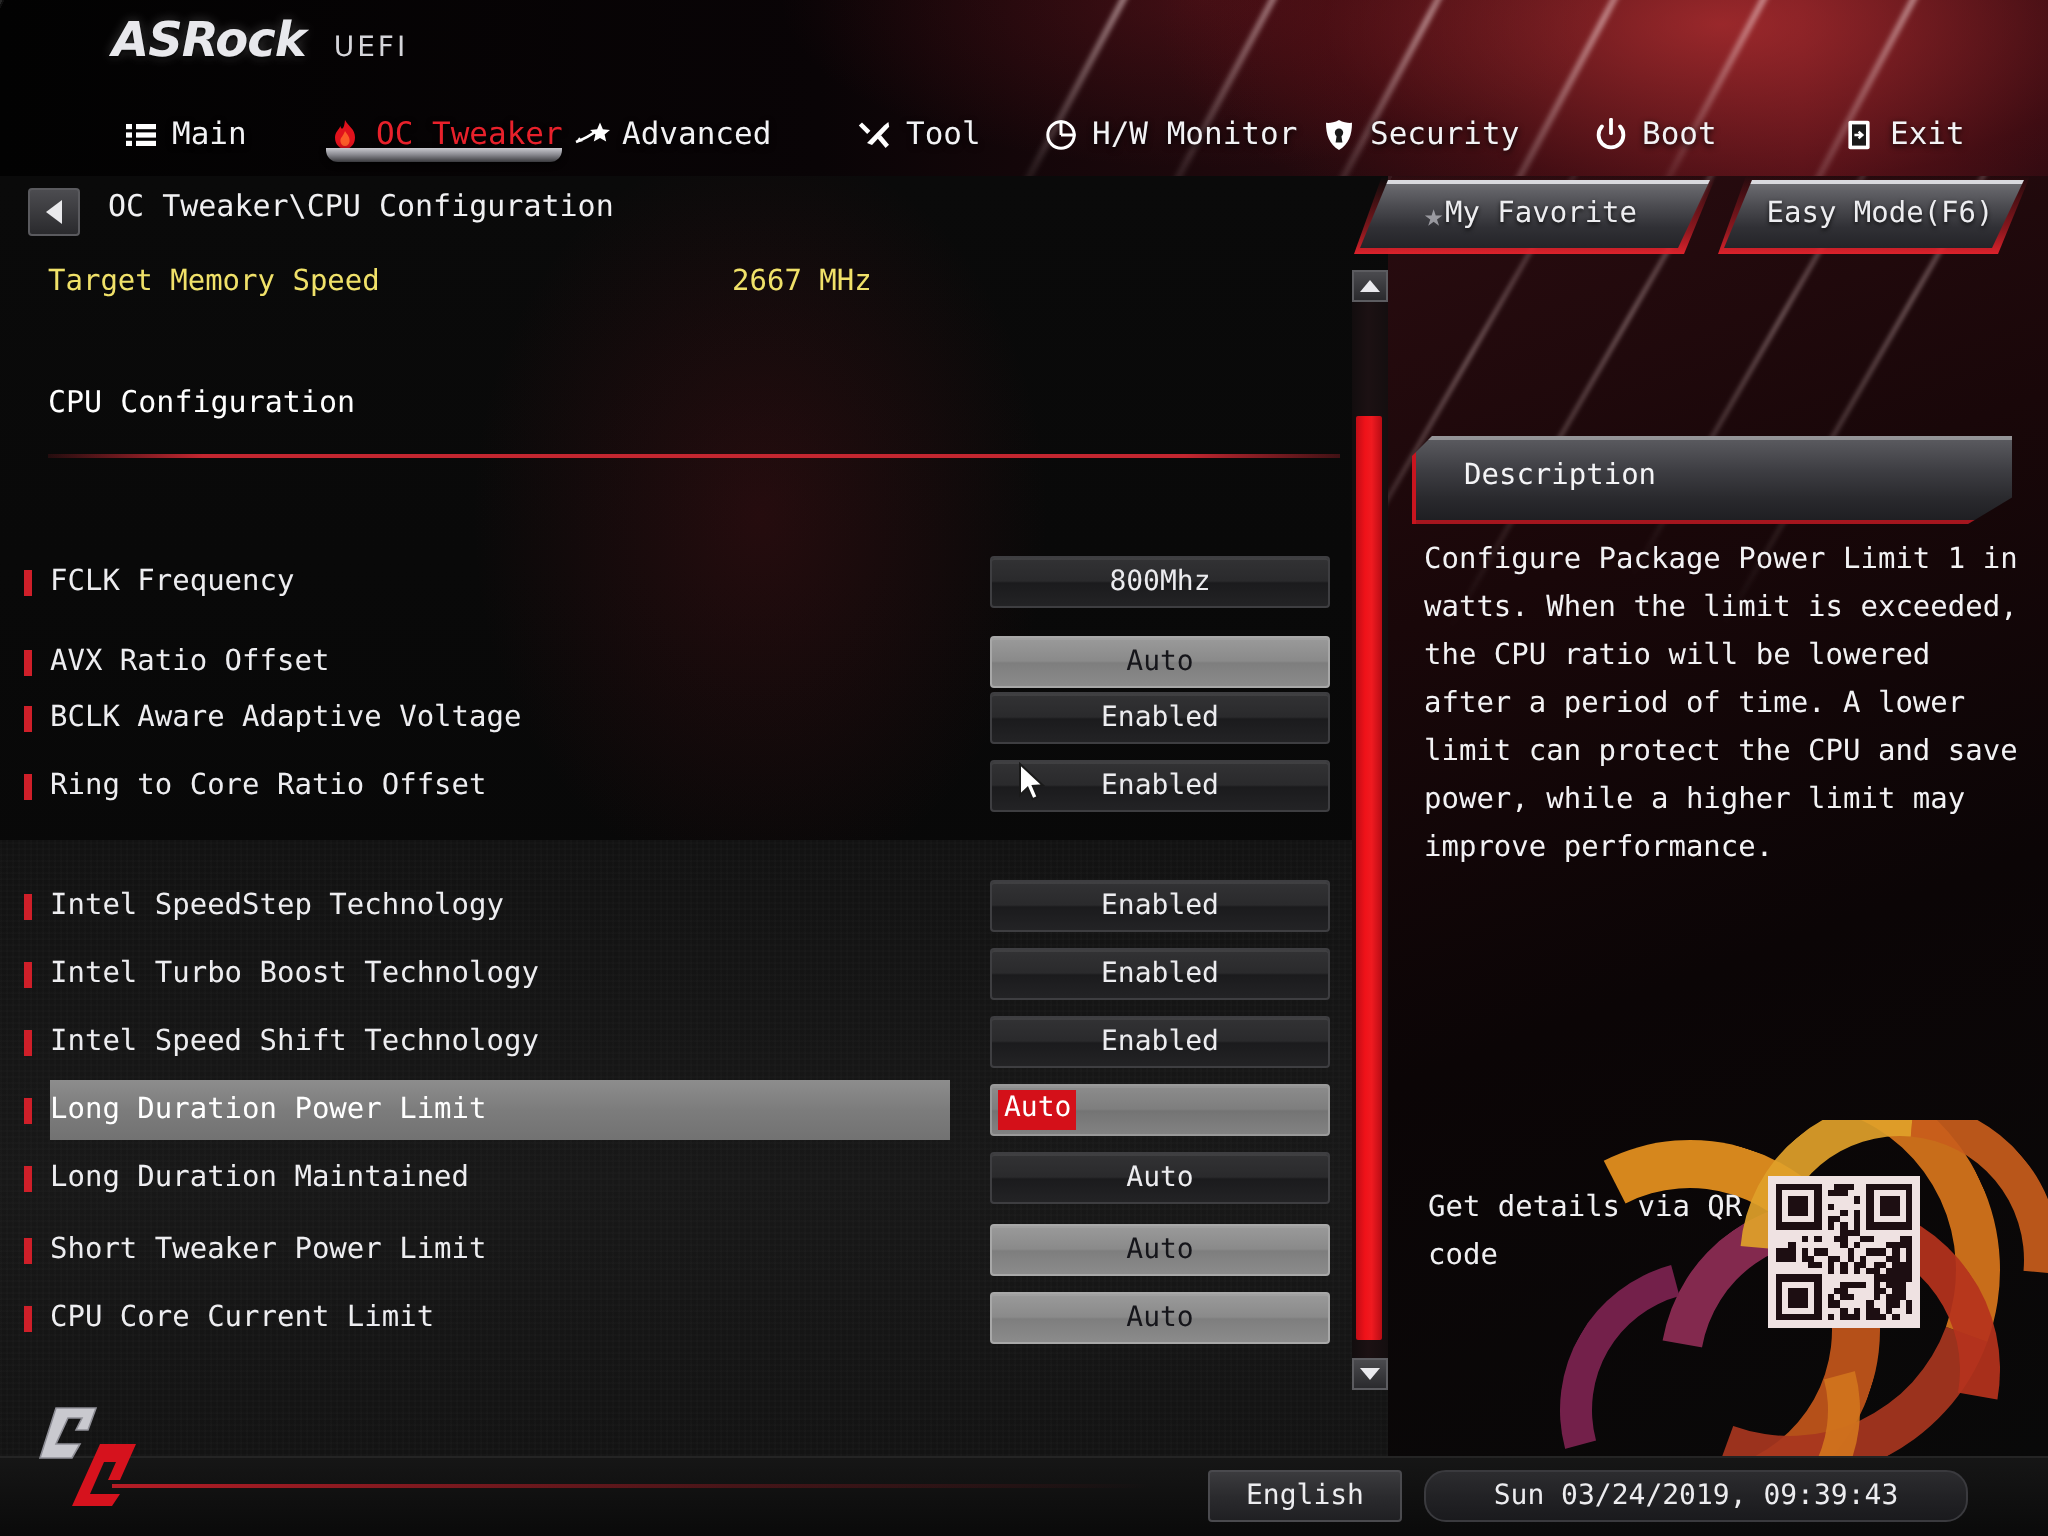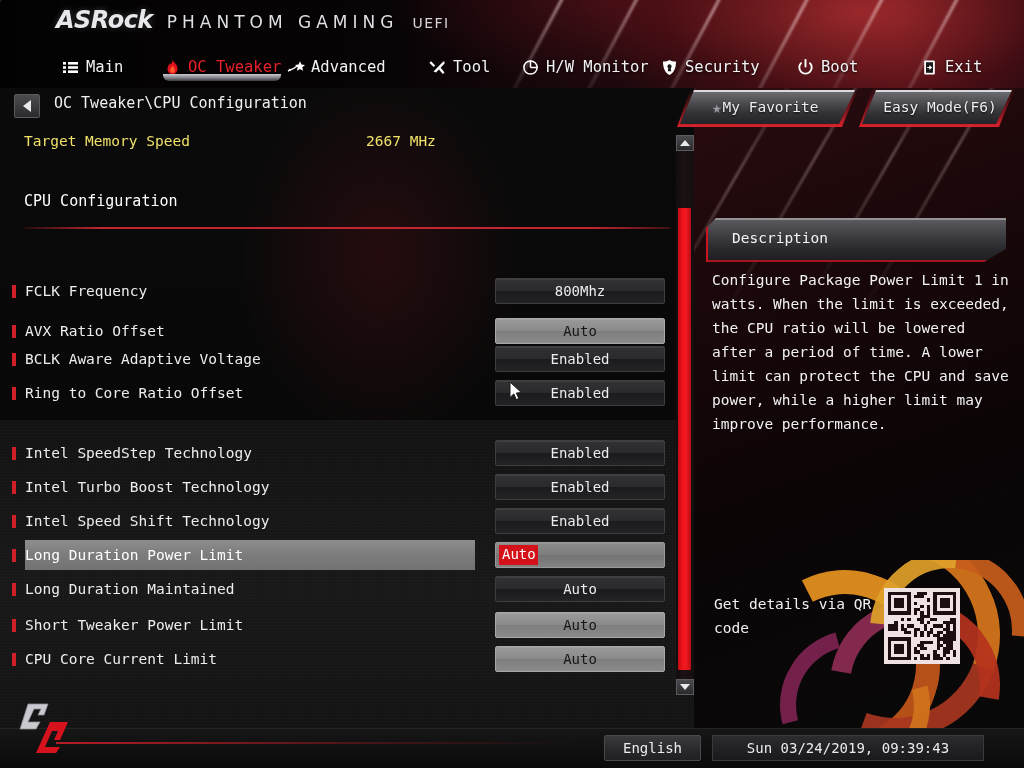--- a/index.html
+++ b/index.html
@@ -296,21 +296,21 @@
   #lang-btn {
     position: absolute; left: 604px; top: 735px; width: 97px; height: 26px;
     background: linear-gradient(to bottom,#3b3b3e,#2b2b2e 50%,#202023);
     border: 1px solid #4a4a4e; border-radius: 2px;
     display: flex; align-items: center; justify-content: center;
     font-size: 14px; color: #ececef; cursor: pointer;
   }
   #datetime {
     position: absolute; left: 712px; top: 735px; width: 272px; height: 26px;
     background: linear-gradient(to bottom,#2c2c2f,#222225 50%,#1a1a1d);
-    border: 1px solid #3a3a3e; border-radius: 0;
+    border: 1px solid #3a3a3e; border-radius: 11px;
     display: flex; align-items: center; justify-content: center;
     font-size: 14px; color: #ececef;
   }
   
   #pg-logo {
     position: absolute; left: 14px; top: 698px; width: 64px; height: 56px;
     z-index: 6;
   }
   #pg-rule {
     position: absolute; left: 56px; top: 742px; width: 520px; height: 2px;
@@ -338,21 +338,20 @@
     <div class="streak" style="left:560px; top:-120px;"></div>
     <div class="streak" style="left:640px; top:-150px; height:280px;"></div>
     <div class="streak" style="left:712px; top:-110px;"></div>
     <div class="streak" style="left:800px; top:-140px; height:300px;"></div>
     <div class="streak" style="left:880px; top:-120px;"></div>
     <div class="streak" style="left:955px; top:-145px; height:290px;"></div>
   </div>
 
   <div class="brand">
     <span class="brand-asrock">ASRock</span>
-    <span class="brand-sub">PHANTOM  GAMING</span>
     <span class="brand-uefi">UEFI</span>
   </div>
 
   <div id="menubar">
 
     <div class="menu-item" style="position:absolute; left:62px;">
       <span class="mico">
         <svg width="17" height="17" viewBox="0 0 17 17">
           <rect x="1" y="3" width="3" height="2.6" fill="#fff"></rect>
             <rect x="6" y="3" width="10" height="2.6" fill="#fff"></rect>

